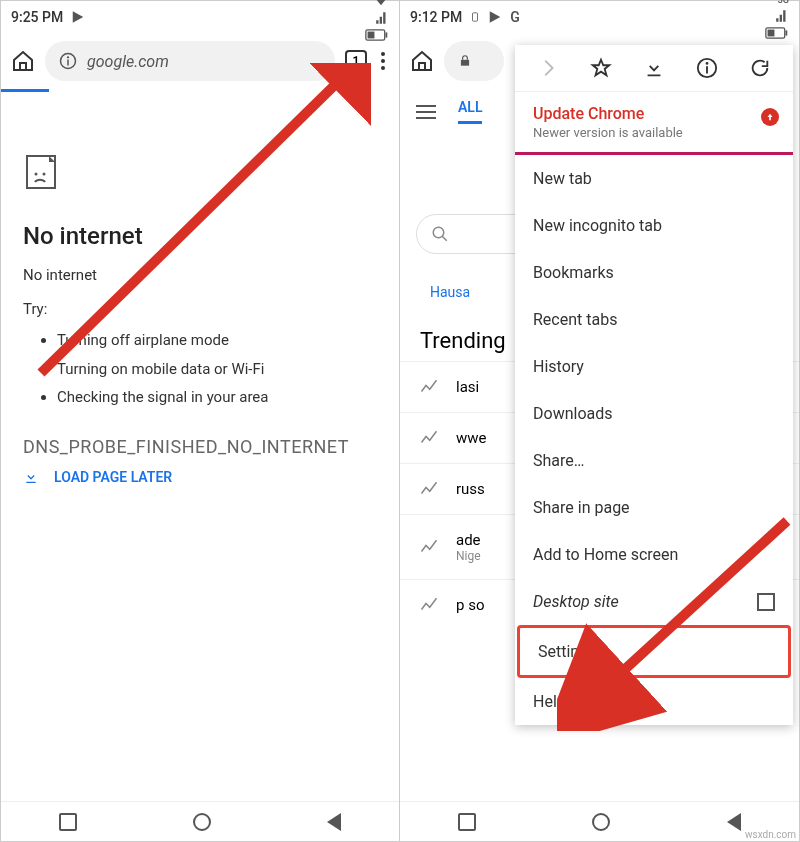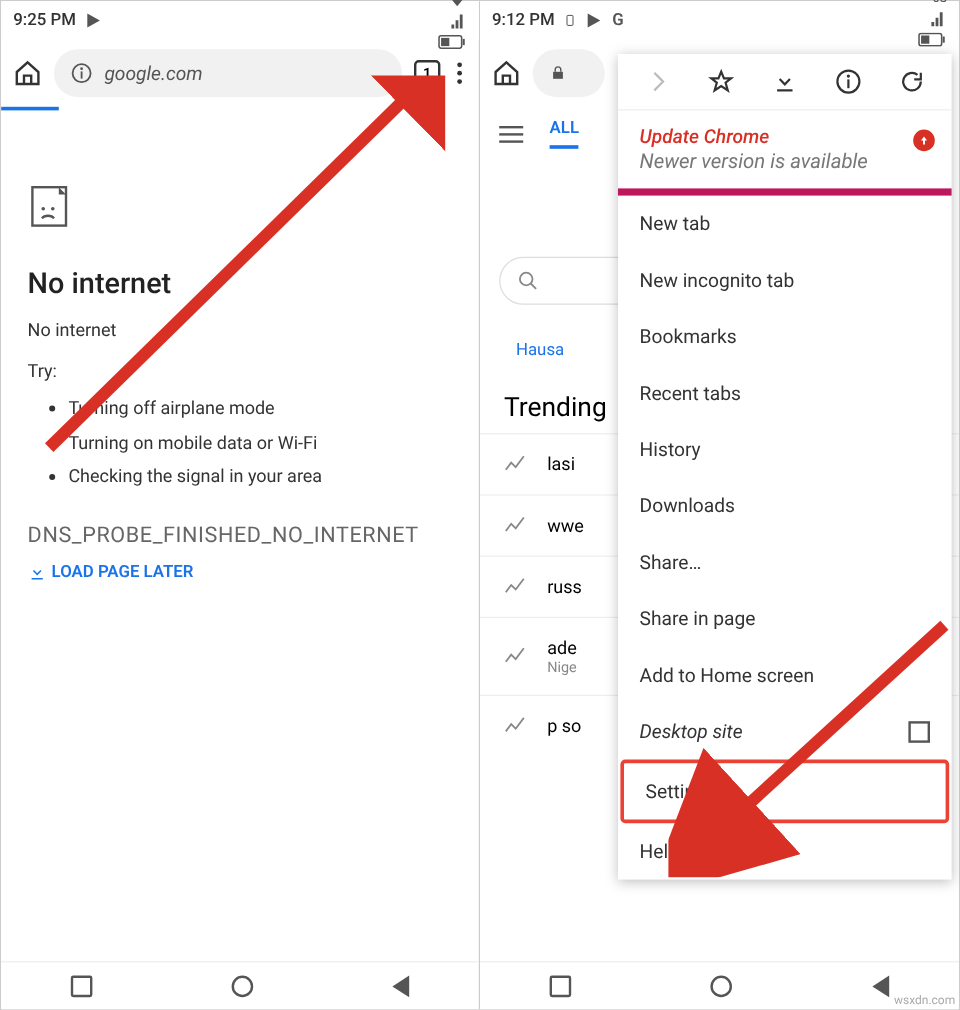--- a/index.html
+++ b/index.html
@@ -19,43 +19,43 @@
 .progress { height: 3px; width: 12%; background: #1a73e8; }
 .page { flex: 1; padding: 20px 22px; font-size: 15px; color: #333; position: relative; }
 .dino { width: 40px; height: 40px; margin: 40px 0 30px 0; position: relative; }
 .dino svg { width: 40px; height: 40px; }
 h2 { font-size: 24px; font-weight: 500; margin-bottom: 16px; color: #222; }
 .sub { margin-bottom: 16px; }
 .try { margin-bottom: 8px; }
 ul { padding-left: 34px; margin-bottom: 24px; }
 li { line-height: 1.9; }
 .err { font-size: 18px; color: #666; letter-spacing: 0.5px; margin-bottom: 12px; }
-.load-later { color: #1a73e8; font-weight: 600; font-size: 14px; display: flex; align-items: center; gap: 4px; text-align: center; }
+.load-later { color: #1a73e8; font-weight: 600; font-size: 14px; display: flex; align-items: center; gap: 15px; text-align: center; }
 .navbar { height: 40px; display: flex; justify-content: space-around; align-items: center; border-top: 1px solid #eee; }
 .navbtn { width: 18px; height: 18px; }
 .square { border: 2px solid #555; border-radius: 2px; }
 .circ { border: 2px solid #555; border-radius: 50%; }
 .tri { width: 0; height: 0; border-top: 9px solid transparent; border-bottom: 9px solid transparent; border-right: 14px solid #555; }
 
 .ntp-tabs { display: flex; align-items: center; gap: 22px; padding: 10px 16px; font-size: 14px; color: #666; }
 .hamb { display: flex; flex-direction: column; gap: 4px; }
 .hamb span { width: 20px; height: 2px; background: #555; }
 .ntab { color: #1a73e8; font-weight: 600; border-bottom: 3px solid #1a73e8; padding-bottom: 6px; }
 .search-pill { margin: 80px 16px 20px 16px; height: 40px; border: 1px solid #ddd; border-radius: 22px; display: flex; align-items: center; padding: 0 14px; }
 .langs { display: flex; gap: 18px; padding: 10px 30px; color: #1a73e8; font-size: 14px; }
 .trend-h { font-size: 22px; font-weight: 400; padding: 18px 20px 8px; }
 .trend { display: flex; align-items: center; gap: 18px; padding: 16px 20px; border-top: 1px solid #eee; font-size: 15px; }
 .trend-ic { color: #888; }
 
 .menu { position: absolute; top: 44px; right: 6px; width: 278px; background: #fff; box-shadow: 0 2px 10px rgba(0,0,0,0.25); z-index: 5; font-size: 16px; }
 .menu-top { display: flex; justify-content: space-around; padding: 12px 6px; border-bottom: 1px solid #eee; }
 .mt-ic { width: 22px; height: 22px; color: #555; }
-.update { padding: 12px 18px; border-bottom: 6px solid #be185d; position: relative; font-style: italic; }
+.update { padding: 12px 18px; border-bottom: 3px solid #be185d; position: relative; }
 .upd-t { color: #d93025; font-weight: 500; font-size: 16px; }
-.upd-s { color: #777; font-size: 17px; margin-top: 2px; }
+.upd-s { color: #777; font-size: 13px; margin-top: 2px; }
 .upd-badge { position: absolute; right: 14px; top: 16px; width: 18px; height: 18px; background: #d93025; border-radius: 50%; display: flex; align-items: center; justify-content: center; }
 .mi { padding: 14px 18px; color: #333; }
 .mi-ds { display: flex; justify-content: space-between; align-items: center; font-style: italic; }
 .cb { width: 18px; height: 18px; border: 2px solid #555; }
 .mi-settings { border: 3px solid #ea4335; border-radius: 4px; margin: 0 2px; }
 
 .arrow1 { position: absolute; top: 62px; left: 30px; width: 340px; height: 320px; pointer-events: none; z-index: 10; }
 .arrow2 { position: absolute; top: 510px; right: 2px; width: 240px; height: 220px; pointer-events: none; z-index: 10; }
 .watermark { position: absolute; right: 4px; bottom: 2px; font-size: 10px; color: #aaa; }
 </style>

